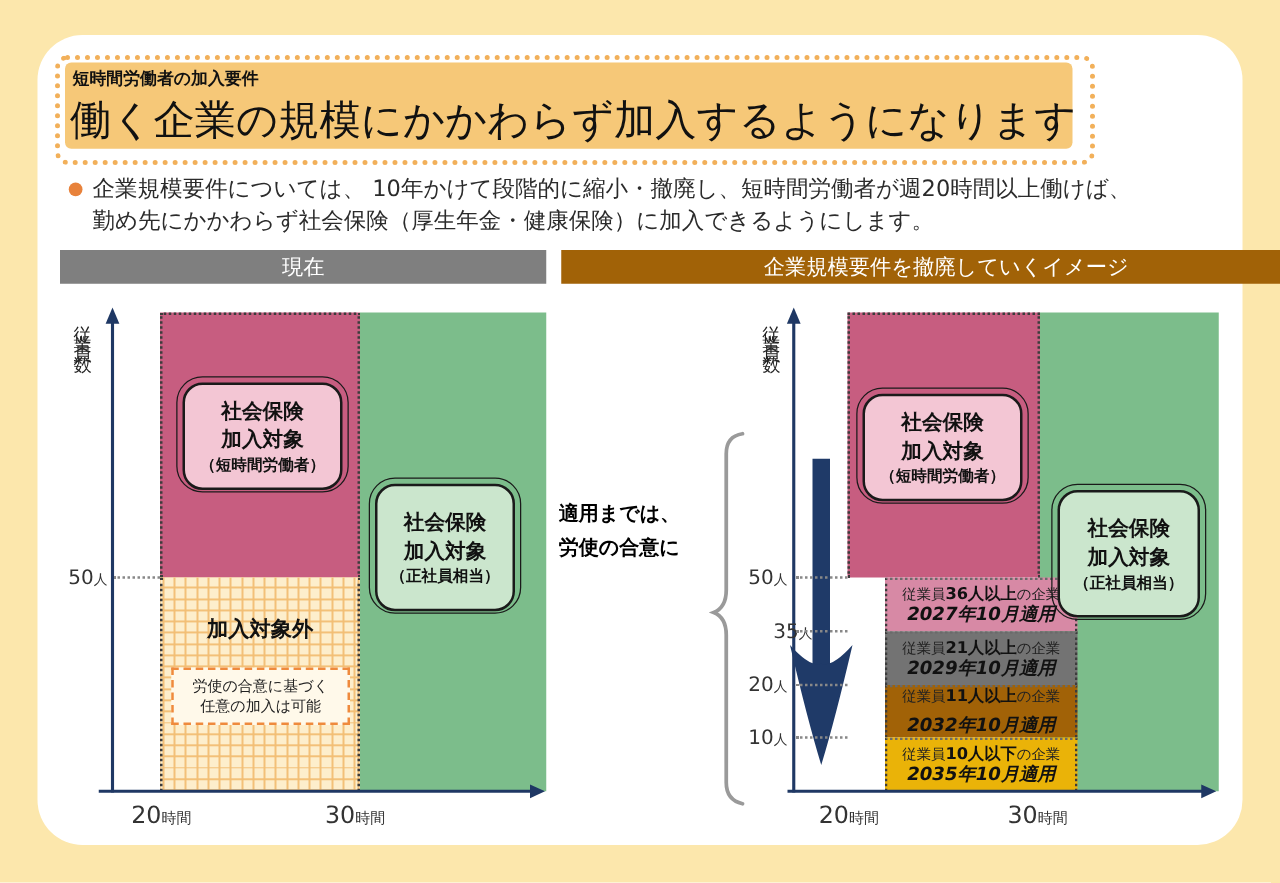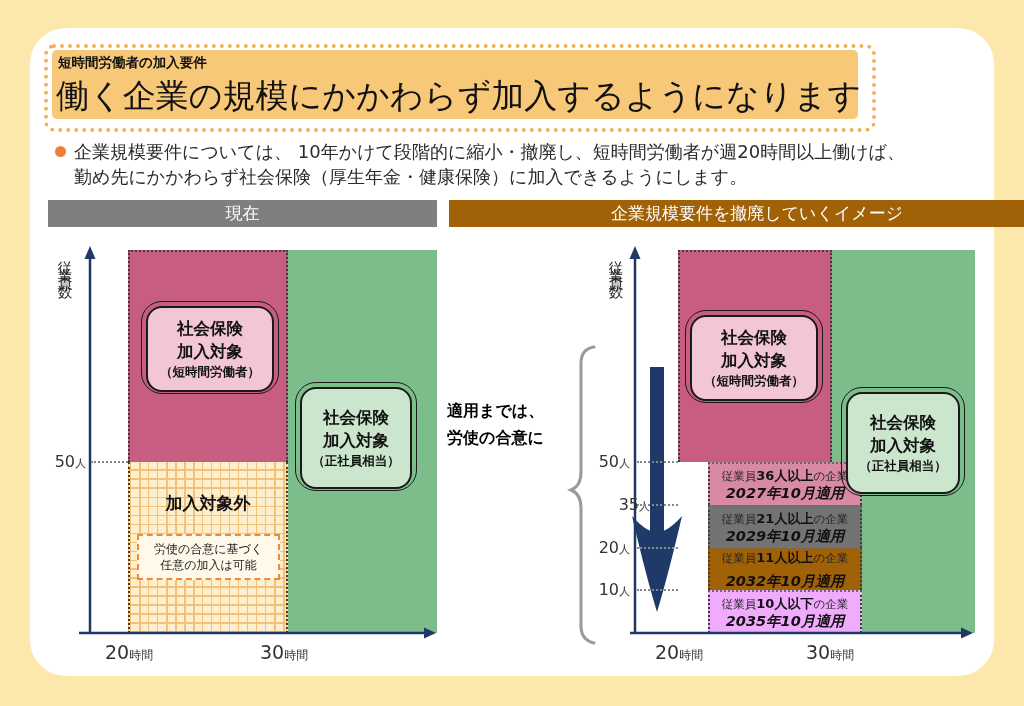--- a/index.html
+++ b/index.html
@@ -44,21 +44,21 @@
   .green-r{left:832px;top:250px;width:143px;height:383px;background:#7CBD8B;}
 
   
   .bands{left:708px;top:462px;width:136px;z-index:1;border-radius:23px;}
   .band{box-sizing:border-box;width:154px;
     border-left:2px dotted #3c3c3c;border-right:2px dotted #3c3c3c;border-top:2px dotted #6a6a6a;
     display:flex;flex-direction:column;align-items:center;justify-content:center;}
   .band:nth-child(1){height:43px;background:#D789A5;}
   .band:nth-child(2){height:43px;background:#737373;}
   .band:nth-child(3){height:42px;background:#a16207;justify-content:space-between;}
-  .band:nth-child(4){height:43px;background:#f0abfc;}
+  .band:nth-child(4){height:43px;background:#eab308;}
   .band-l1{font-size:11.5px;color:#222;line-height:15px;white-space:nowrap;}
   .band-l1 .bnum{font-size:13px;font-weight:bold;color:#111;}
   .band-l2{font-size:14.5px;font-weight:bold;color:#111;line-height:18px;white-space:nowrap;font-style:italic;}
 
   
   .lbox{z-index:3;box-sizing:border-box;border:2.5px solid #1a1a1a;border-radius:16px;
     display:flex;flex-direction:column;align-items:center;justify-content:center;
     text-align:center;font-weight:bold;color:#111;}
   .lbox::before{content:"";position:absolute;left:-7px;right:-7px;top:-7px;bottom:-4px;
     border:1.5px solid #1a1a1a;border-radius:21px;}

